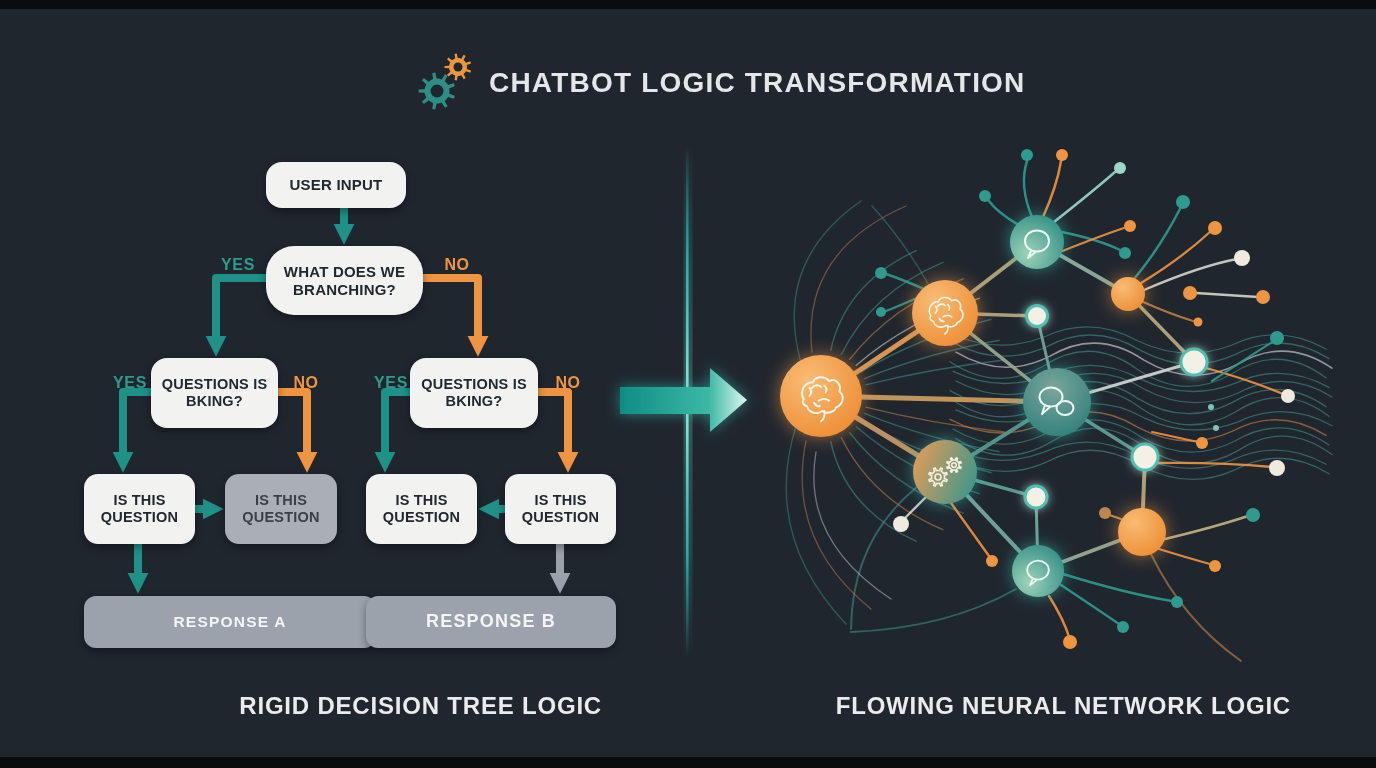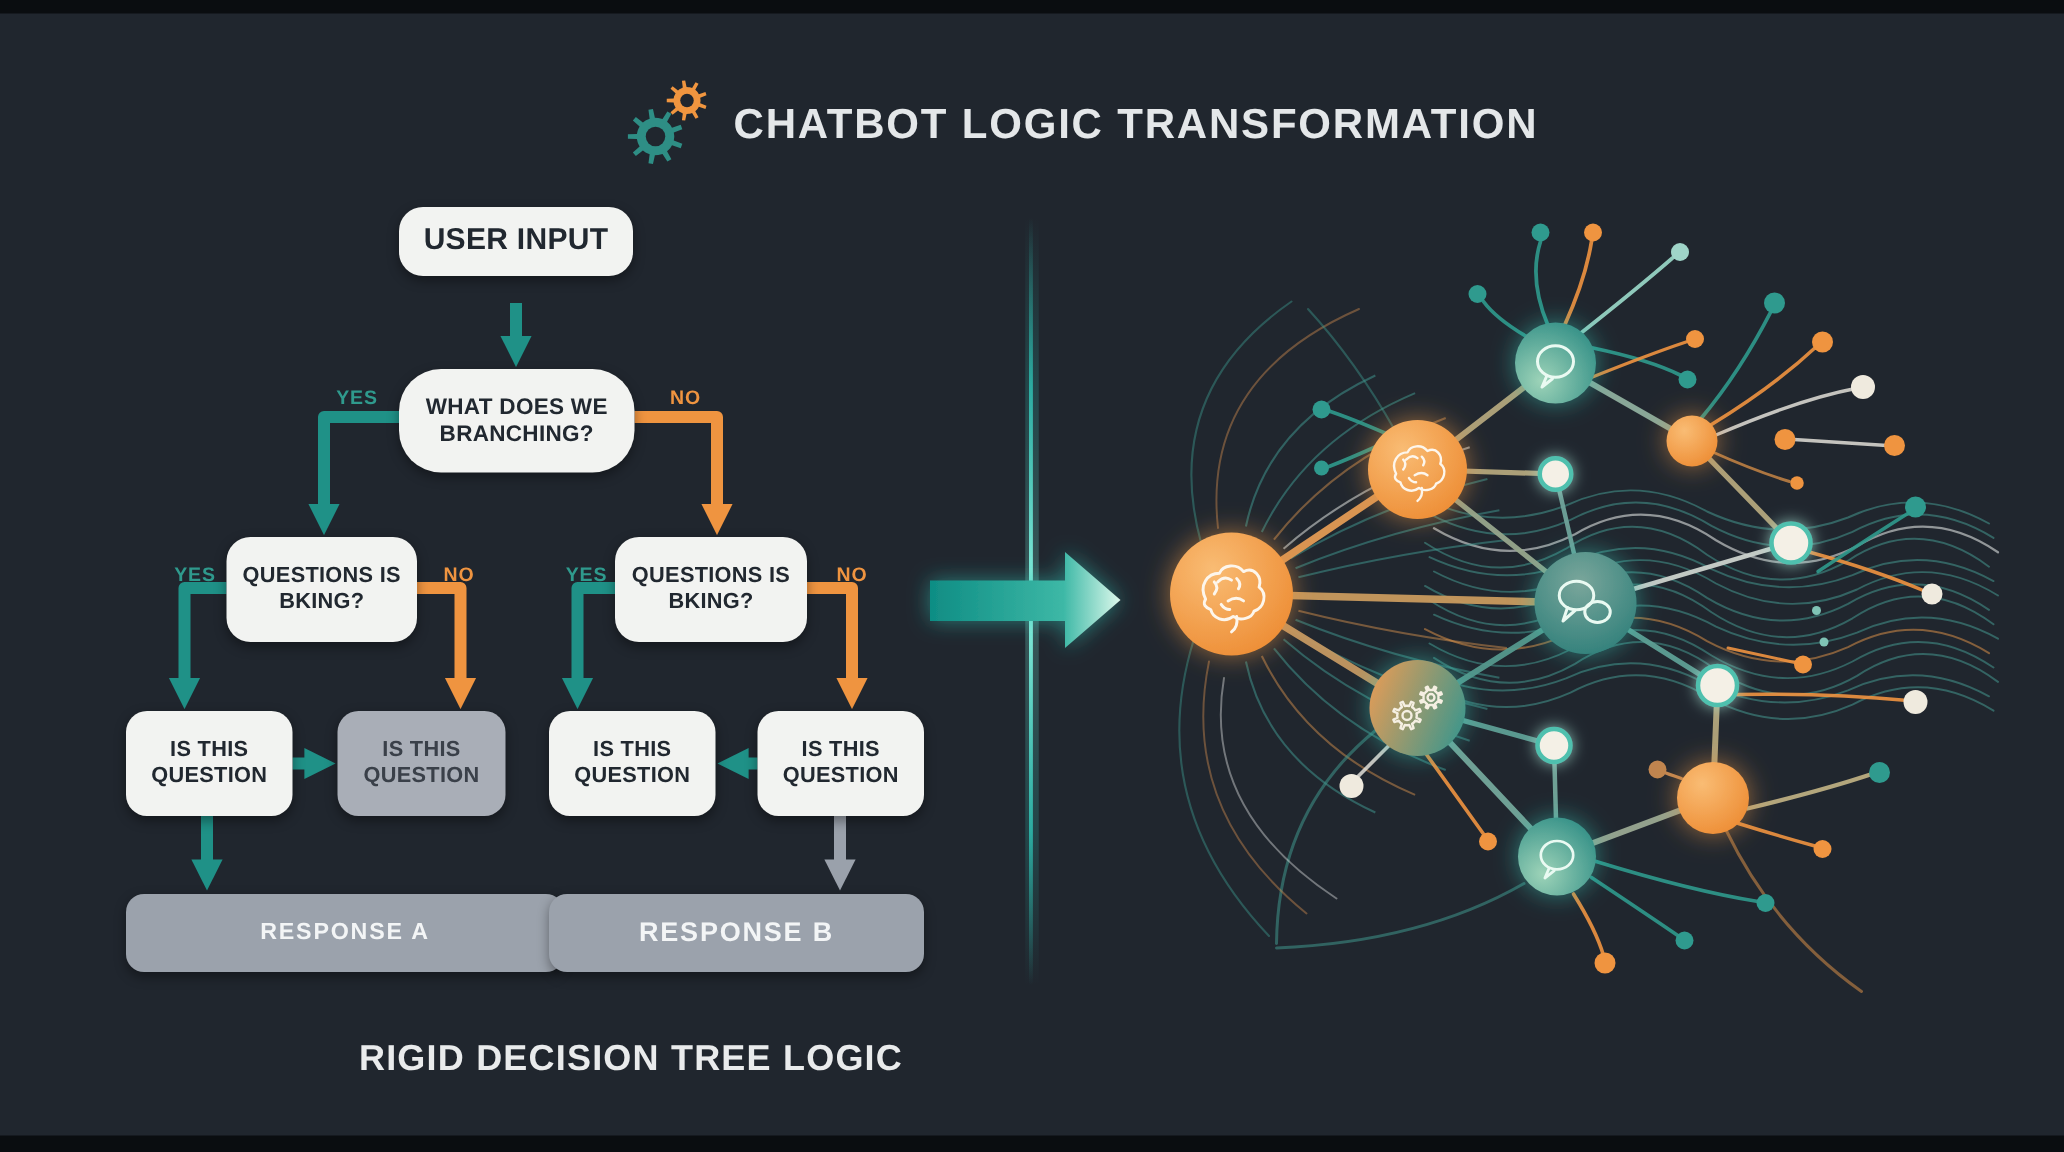--- a/index.html
+++ b/index.html
@@ -17,33 +17,33 @@
   .title{position:absolute;left:489px;top:67px;width:480px;font-size:28px;font-weight:700;
          letter-spacing:1.2px;color:#e4e7e9;white-space:nowrap}
   #header-icon{position:absolute;left:408px;top:46px}
   .caption{position:absolute;top:692px;width:520px;text-align:right;font-size:24px;font-weight:700;
            letter-spacing:.8px;color:var(--text-light)}
   .caption.left{left:82px}
   .caption.right{left:771px}
   .box{position:absolute;background:var(--box-white);border-radius:14px;display:flex;align-items:center;
        justify-content:center;text-align:center;font-weight:700;color:var(--text-dark);
        box-shadow:0 3px 8px rgba(0,0,0,.38);line-height:1.18;letter-spacing:.2px;padding:0 10px}
-  #box-user{left:266px;top:138px;width:156px;height:46px;font-size:20px;border-radius:16px}
+  #box-user{left:266px;top:162px;width:140px;height:46px;font-size:15px;border-radius:16px}
   #box-branch{left:266px;top:246px;width:157px;height:69px;font-size:15px;border-radius:28px}
   #box-qL{left:151px;top:358px;width:127px;height:70px;font-size:14.5px;border-radius:16px}
   #box-qR{left:410px;top:358px;width:128px;height:70px;font-size:14.5px;border-radius:16px}
   #box-is1{left:84px;top:474px;width:111px;height:70px;font-size:14.5px}
   #box-is2{left:225px;top:474px;width:112px;height:70px;font-size:14.5px;background:var(--box-gray);color:#3a4049}
   #box-is3{left:366px;top:474px;width:111px;height:70px;font-size:14.5px}
   #box-is4{left:505px;top:474px;width:111px;height:70px;font-size:14.5px}
   #box-respA{left:84px;top:596px;width:292px;height:52px;background:var(--response-gray);color:#f3f5f6;
              font-size:15.5px;letter-spacing:1.2px;border-radius:12px}
   #box-respB{left:366px;top:596px;width:250px;height:52px;background:var(--response-gray);color:#f3f5f6;
              font-size:18px;letter-spacing:1.2px;border-radius:12px}
-  .lbl{position:absolute;transform:translate(-50%,-50%);font-weight:700;font-size:13px;letter-spacing:.6px}
+  .lbl{position:absolute;transform:translate(-50%,-50%);font-weight:700;font-size:16px;letter-spacing:.6px}
   .lbl.yes{color:var(--teal-label)}
   .lbl.no{color:var(--orange)}
   svg.art{position:absolute;left:0;top:0}
   .fa{fill:none;stroke-width:8;stroke-linejoin:round}
   .faT{stroke:var(--teal-arrow)} .faO{stroke:var(--orange)} .faG{stroke:var(--gray-arrow)}
   .mkT{fill:var(--teal-arrow)} .mkO{fill:var(--orange)} .mkG{fill:var(--gray-arrow)}
 </style>
 </head>
 <body>
 
@@ -336,13 +336,14 @@
 
     <span class="lbl yes" style="left:238px;top:265px">YES</span>
     <span class="lbl no" style="left:457px;top:265px">NO</span>
     <span class="lbl yes" style="left:130px;top:383px">YES</span>
     <span class="lbl no" style="left:306px;top:383px">NO</span>
     <span class="lbl yes" style="left:391px;top:383px">YES</span>
     <span class="lbl no" style="left:568px;top:383px">NO</span>
   </div>
 
   <div class="caption left">RIGID DECISION TREE LOGIC</div>
+  <div class="caption right">FLOWING NEURAL NETWORK LOGIC</div>
 </div>
 
 </body></html>

